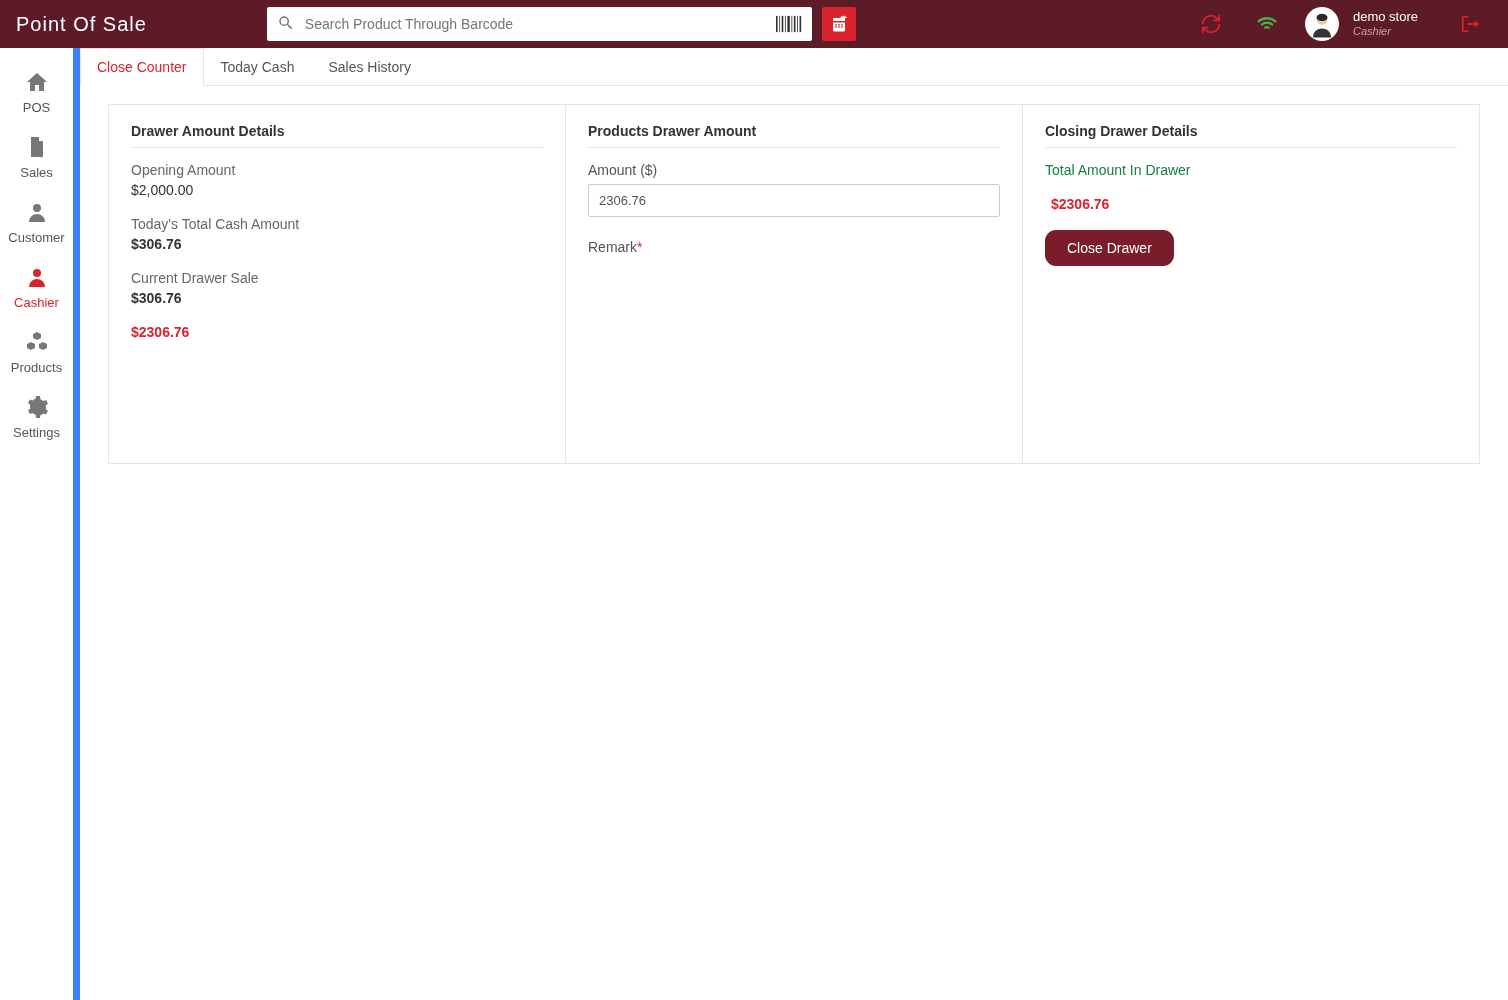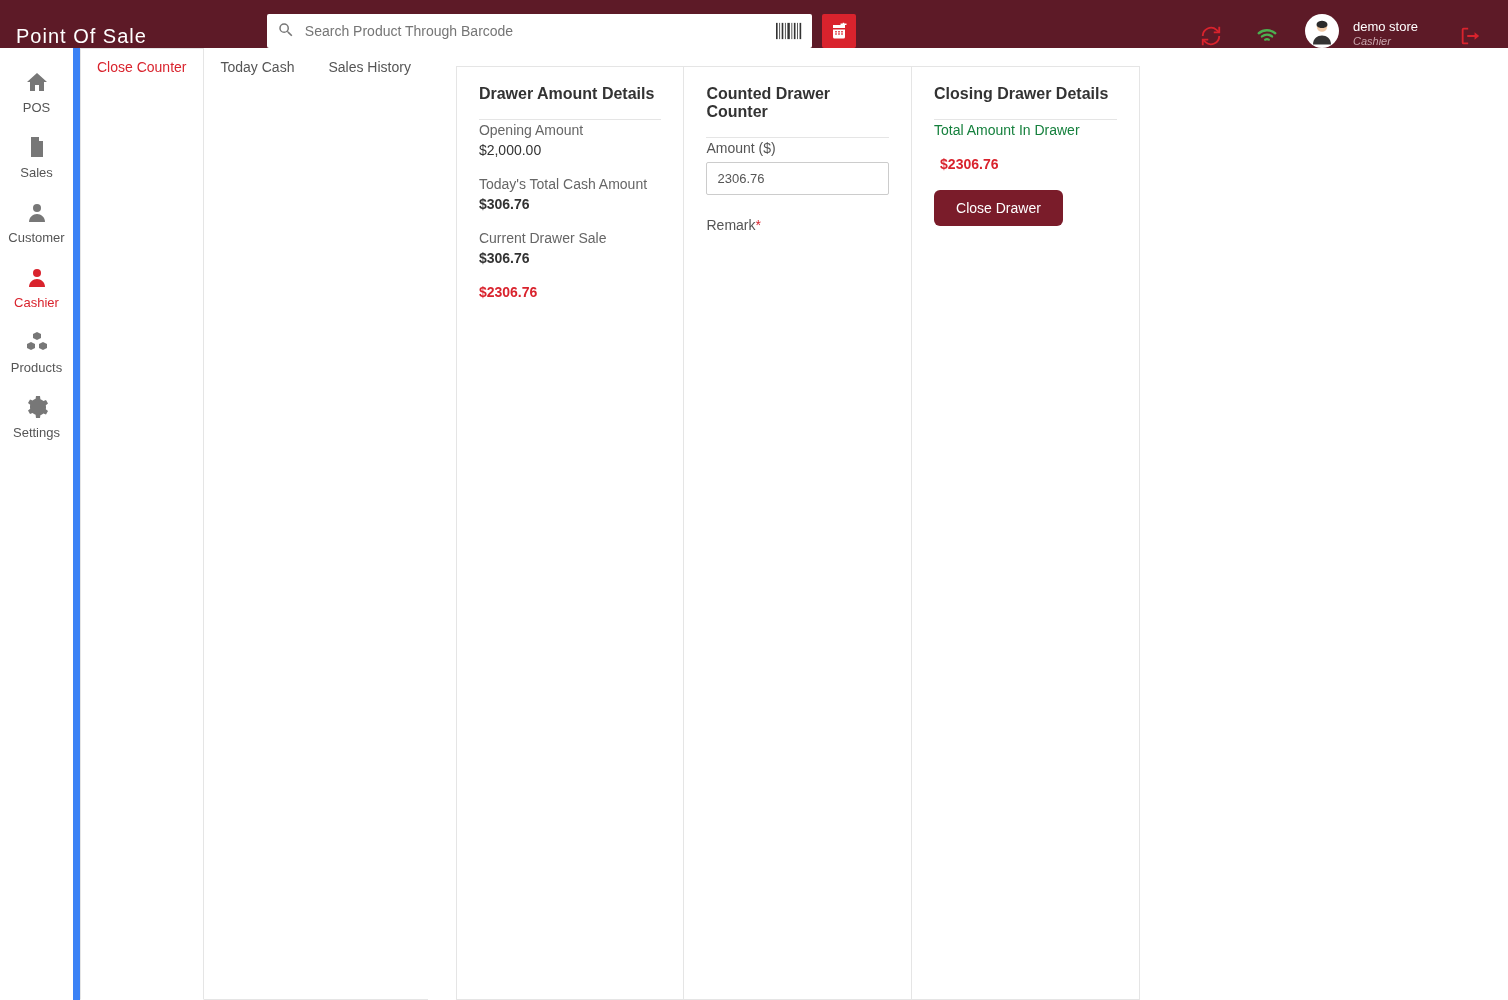--- a/index.html
+++ b/index.html
@@ -1,17 +1,17 @@
 <!DOCTYPE html>
 <html><head>
 <meta charset="utf-8">
 <style>
 * { box-sizing: border-box; margin: 0; padding: 0; }
 body { font-family: Arial, Helvetica, sans-serif; font-size: 14px; color: #333; background: #fff; width:1508px; height:1000px; overflow:hidden;}
-.header { height:48px; background:#5d1a27; display:flex; align-items:flex-end; padding:0 16px; color:#fff;}
+.header { height:48px; background:#5d1a27; display:flex; align-items:center; padding:0 16px; color:#fff;}
 .header .title { font-size:20px; font-weight:400; letter-spacing:1px; margin-right:120px; white-space:nowrap;}
 .search-wrap { flex:0 0 545px; height:34px; background:#fff; border-radius:2px; display:flex; align-items:center; padding:12px 10px; color:#777; position:relative;}
 .search-wrap svg { width:18px; height:18px; fill:#777; margin-right:10px;}
 .search-wrap input { border:none; outline:none; flex:1; font-size:14px; color:#555; background:transparent;}
 .barcode-icon { margin-left:auto; display:flex; align-items:center; }
 .barcode-icon svg { width:26px; height:20px; fill:#333; margin:0;}
 .calc-btn { width:34px; height:34px; background:#d9232d; border-radius:2px; display:flex; align-items:center; justify-content:center; margin-left:10px;}
 .calc-btn svg{width:18px;height:18px;fill:#fff;}
 .hspacer{flex:1;}
 .hicon { width:24px; height:24px; margin:0 16px; display:flex; align-items:center; justify-content:center;}
@@ -24,41 +24,41 @@
 .logout{margin-left:30px;margin-right:10px;}
 .logout svg{width:22px;height:22px;fill:#d9232d;}
 
 .body{display:flex;height:calc(1000px - 48px);}
 .sidebar{width:80px;border-right:7px solid #3b82f6;padding-top:14px;}
 .sitem{display:flex;flex-direction:column;align-items:center;justify-content:center;padding:8px 0 12px;color:#555;cursor:pointer;font-size:13px;}
 .sitem svg{width:24px;height:24px;fill:#777;margin-bottom:6px;}
 .sitem.active{color:#d9232d;}
 .sitem.active svg{fill:#d9232d;}
 
-.content{flex:1;display:flex;flex-direction:row;}
+.content{flex:1;display:flex;flex-direction:column;}
 .tabs{display:flex;border-bottom:1px solid #e5e5e5;}
 .tab{padding:10px 16px;font-size:14px;color:#555;border:1px solid transparent;border-bottom:none;margin-bottom:-1px;cursor:pointer;}
 .tab.active{color:#d9232d;border-color:#e5e5e5;border-bottom:1px solid #fff;background:#fff;}
 
 .panels{display:flex;gap:0;padding:18px 28px 0 28px;align-items:stretch;}
 .panel{border:1px solid #e5e5e5;padding:18px 22px 30px;flex:1;min-height:360px;}
 .panel + .panel{border-left:none;}
-.panel h3{font-size:16px;font-weight:bold;color:#333;border-bottom:1px solid #e5e5e5;padding-bottom:16px;margin-bottom:2px;}
+.panel h3{font-size:14px;font-weight:bold;color:#333;border-bottom:1px solid #e5e5e5;padding-bottom:8px;margin-bottom:14px;}
 .litem{margin-bottom:18px;}
 .litem .lbl{color:#666;font-size:14px;margin-bottom:4px;}
 .litem .val{color:#333;font-weight:bold;}
 .litem .val.red{color:#d9232d;}
 .fld{margin-bottom:22px;}
 .fld label{display:block;color:#555;margin-bottom:6px;font-size:14px;}
 .fld label .req{color:#d9232d;}
 .fld input,.fld textarea{width:100%;border:1px solid #ccc;padding:8px 10px;font-size:13px;color:#555;font-family:inherit;border-radius:2px;}
 .fld textarea{height:82px;resize:both;}
 .closing .tot-lbl{color:#15803d;margin-bottom:18px;}
 .closing .tot-val{color:#d9232d;font-weight:bold;margin-bottom:18px;padding-left:6px;}
-.closebtn{background:#7a1c2a;color:#fff;border:none;padding:10px 22px;font-size:14px;cursor:pointer;border-radius:6px;}
+.closebtn{background:#7a1c2a;color:#fff;border:none;padding:10px 22px;font-size:14px;cursor:pointer;border-radius:11px;}
 </style>
 </head>
 <body>
 
 <div class="header">
   <div class="title">Point Of Sale</div>
   <div class="search-wrap">
     <span>
       <svg viewBox="0 0 24 24">
           <path d="M15.5 14h-.79l-.28-.27A6.471 6.471 0 0016 9.5 6.5 6.5 0 109.5 16c1.61 0 3.09-.59 4.23-1.57l.27.28v.79l5 4.99L20.49 19l-4.99-5zM9.5 14A4.5 4.5 0 119.5 5a4.5 4.5 0 010 9z"></path>
@@ -185,21 +185,21 @@
         <div class="litem">
           <div class="lbl">Current Drawer Sale</div>
           <div class="val">$306.76</div>
         </div>
         <div class="litem">
           <div class="val red">$2306.76</div>
         </div>
       </div>
 
       <div class="panel">
-        <h3>Counted Drawer Counter</h3>
+        <h3>Products Drawer Amount</h3>
         <div class="fld">
           <label>Amount ($)</label>
           <input type="text" value="2306.76" style="">
         </div>
         <div class="fld">
           <label><span>Remark</span><span class="req">*</span></label>
         </div>
       </div>
 
       <div class="panel closing">

